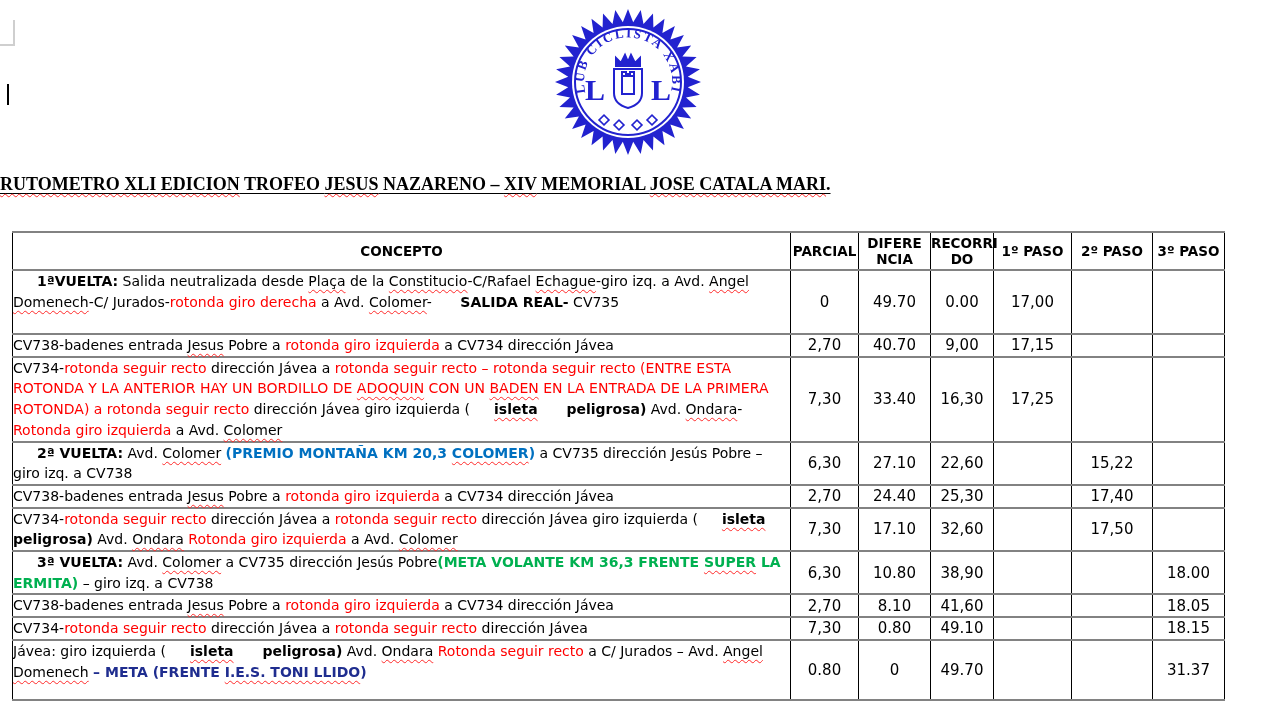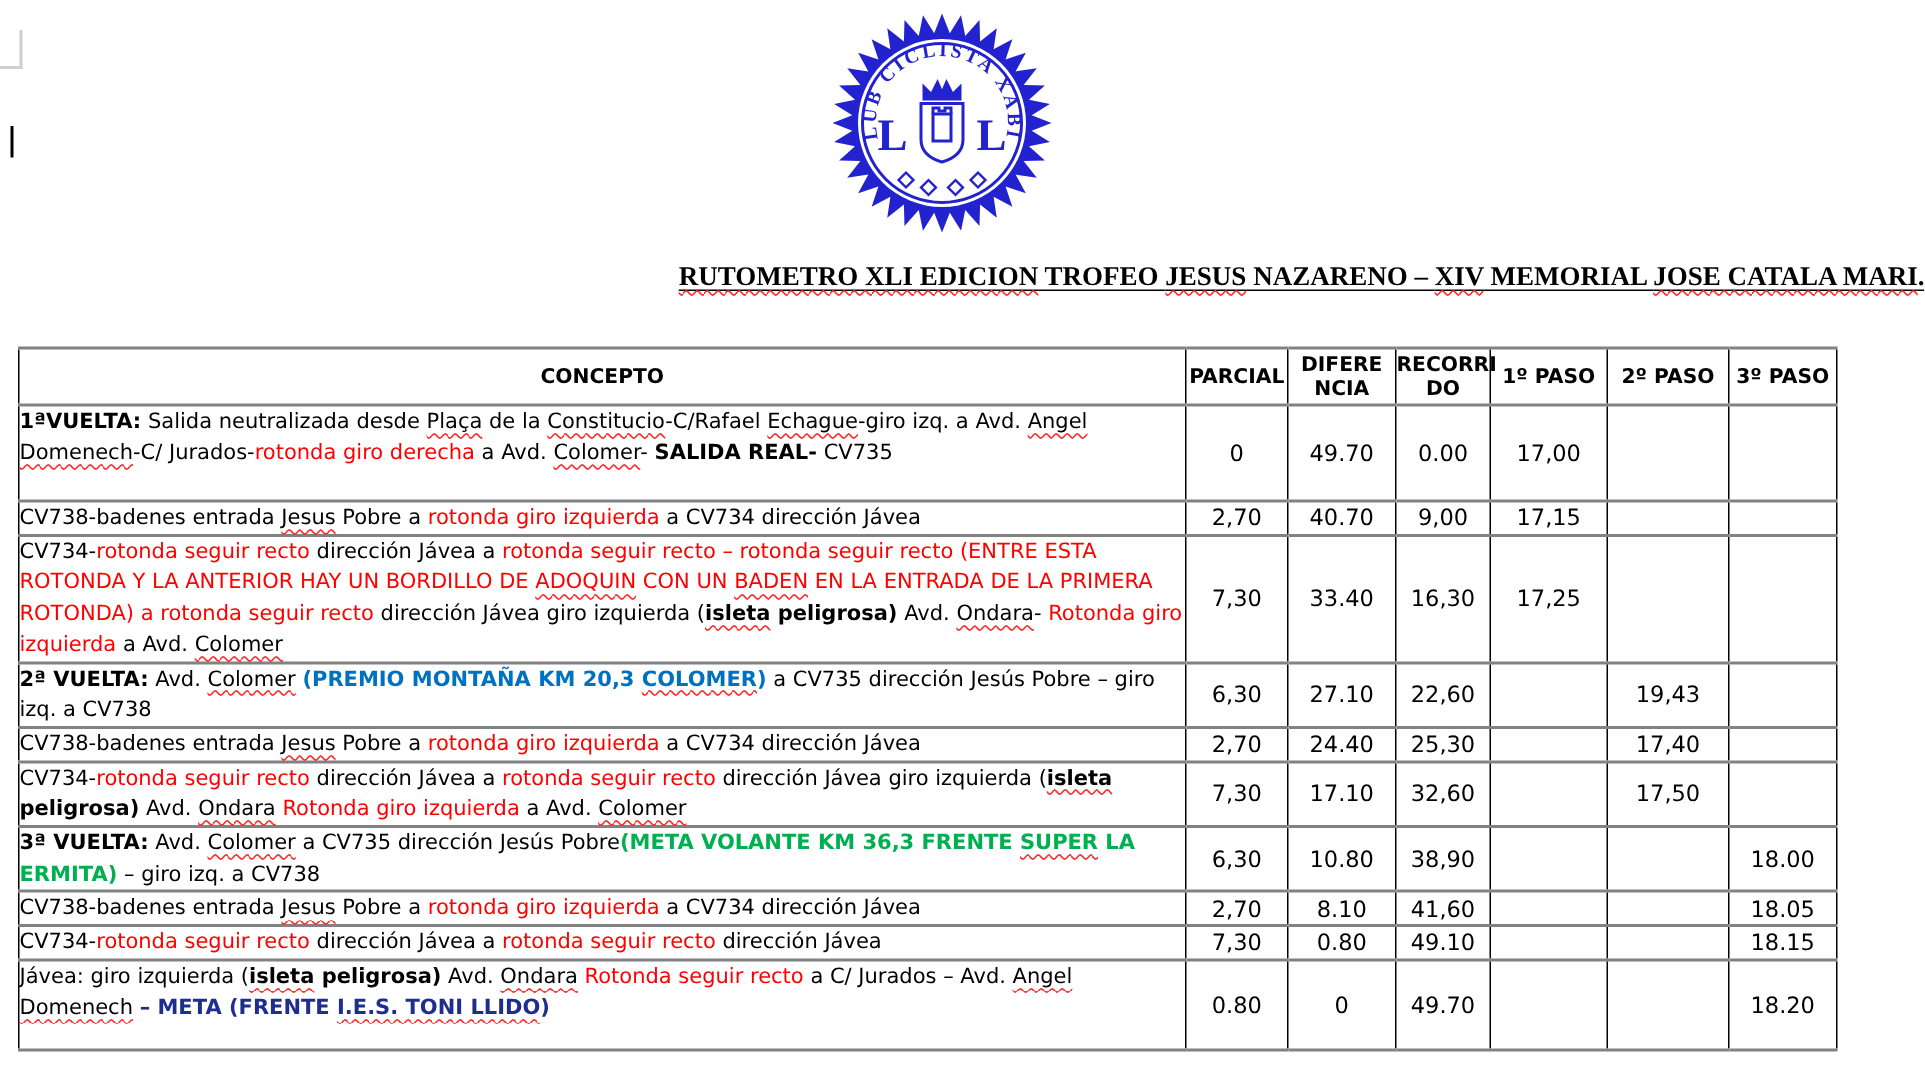--- a/index.html
+++ b/index.html
@@ -5,34 +5,34 @@
   html,body{margin:0;padding:0;background:#fff;}
   .page{position:relative;width:1283px;height:725px;background:#ffffff;overflow:hidden;
         font-family:"DejaVu Sans","Liberation Sans",sans-serif;color:#000;}
   
   .crop-v{position:absolute;left:13px;top:20px;width:2px;height:26px;background:#cfcfcf;}
   .crop-h{position:absolute;left:0;top:44px;width:15px;height:2px;background:#cfcfcf;}
   .cursor{position:absolute;left:7px;top:84px;width:2px;height:21px;background:#000;}
   
   .logo{position:absolute;left:548px;top:8px;width:160px;height:148px;}
   
-  .title{position:absolute;left:0;top:174px;width:100%;text-align:right;
+  .title{position:absolute;left:0;top:174px;width:100%;text-align:left;
          font-family:"Liberation Serif",serif;font-weight:bold;font-size:18px;}
   .title .tline{text-decoration:underline;text-decoration-thickness:1px;text-underline-offset:3px;}
   
   table.ruto{position:absolute;left:12px;top:231px;width:1212px;border-collapse:collapse;table-layout:fixed;}
   table.ruto th,table.ruto td{border-left:1px solid #000;border-right:1px solid #000;
         border-top:2px solid #828282;border-bottom:2px solid #828282;padding:0;}
   table.ruto th{font-family:"DejaVu Sans",sans-serif;font-size:13.5px;font-weight:bold;
         text-align:center;vertical-align:middle;white-space:pre-line;line-height:16px;}
   td.concept{font-size:14px;line-height:20.7px;vertical-align:top;text-align:left;
         padding:0 6px 0 4px;}
   td.num{font-size:15px;text-align:center;vertical-align:middle;}
   
-  .seg-b{font-weight:bold;}
+  .seg-b{font-weight:bold;margin-left:24px;}
   .seg-r{color:var(--red);}
   .seg-bl{color:var(--blue);font-weight:bold;}
   .seg-g{color:var(--green);font-weight:bold;}
   .seg-nb{color:var(--navy);font-weight:bold;}
   .wavy{text-decoration-line:underline;text-decoration-style:wavy;
         text-decoration-color:var(--wavy);text-decoration-thickness:1px;text-underline-offset:3px;}
 </style>
 </head>
 <body>
 
@@ -123,21 +123,21 @@
           <td class="num">17,25</td>
           <td class="num"></td>
           <td class="num"></td>
         </tr>
         <tr style="height: 42px;">
           <td class="concept"><span class="seg-b">2ª VUELTA:</span><span> Avd. </span><span class="wavy">Colomer</span><span> </span><span class="seg-bl">(PREMIO MONTAÑA KM 20,3 </span><span class="seg-bl wavy">COLOMER</span><span class="seg-bl">)</span><span> a CV735 dirección Jesús Pobre – giro izq. a CV738</span></td>
           <td class="num">6,30</td>
           <td class="num">27.10</td>
           <td class="num">22,60</td>
           <td class="num"></td>
-          <td class="num">19,43</td>
+          <td class="num">15,22</td>
           <td class="num"></td>
         </tr>
         <tr style="height: 21px;">
           <td class="concept"><span>CV738-badenes entrada </span><span class="wavy">Jesus</span><span> Pobre a </span><span class="seg-r">rotonda giro izquierda</span><span> a CV734 dirección Jávea</span></td>
           <td class="num">2,70</td>
           <td class="num">24.40</td>
           <td class="num">25,30</td>
           <td class="num"></td>
           <td class="num">17,40</td>
           <td class="num"></td>
@@ -178,18 +178,18 @@
           <td class="num"></td>
           <td class="num">18.15</td>
         </tr>
         <tr style="height: 60px;">
           <td class="concept"><span> Jávea: giro izquierda (</span><span class="seg-b wavy">isleta</span><span class="seg-b"> peligrosa)</span><span> Avd. </span><span class="wavy">Ondara</span><span> </span><span class="seg-r">Rotonda seguir recto</span><span> a C/ Jurados – Avd. </span><span class="wavy">Angel Domenech</span><span> </span><span class="seg-nb">– META (FRENTE </span><span class="seg-nb wavy">I.E.S. TONI LLIDO</span><span class="seg-nb">)</span></td>
           <td class="num">0.80</td>
           <td class="num">0</td>
           <td class="num">49.70</td>
           <td class="num"></td>
           <td class="num"></td>
-          <td class="num">18.20</td>
+          <td class="num">31.37</td>
         </tr>
       </tbody>
   </table>
 
 </div>
 
 </body></html>

